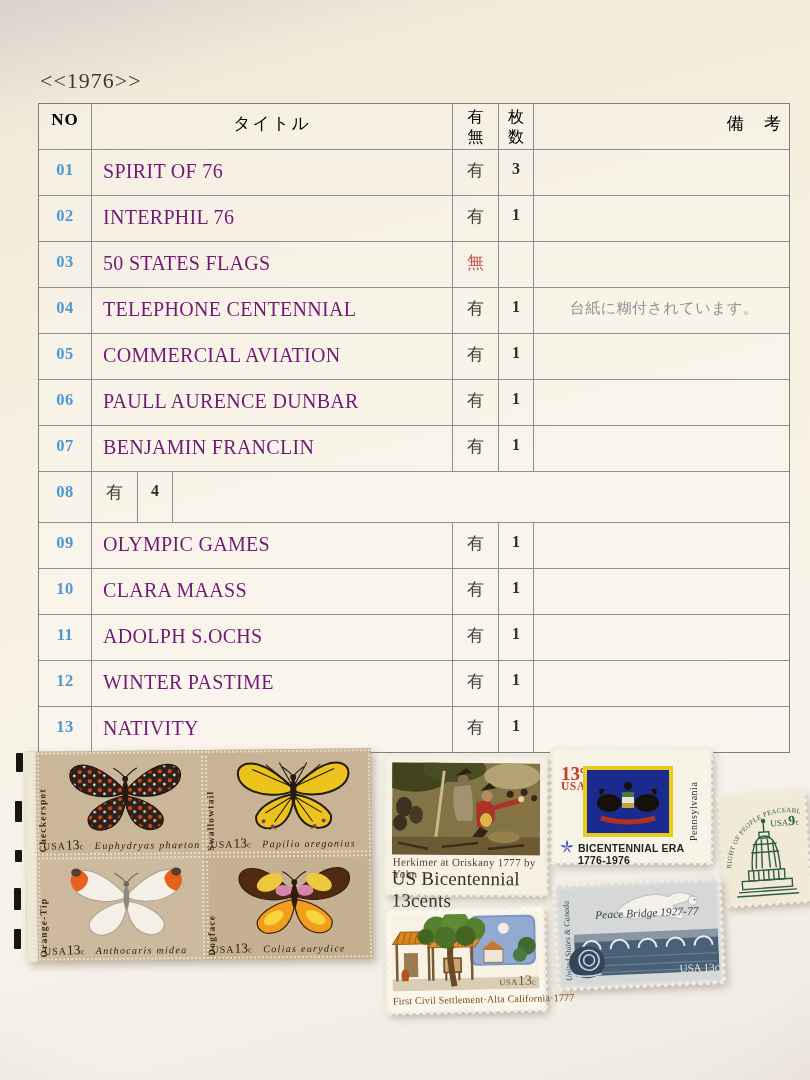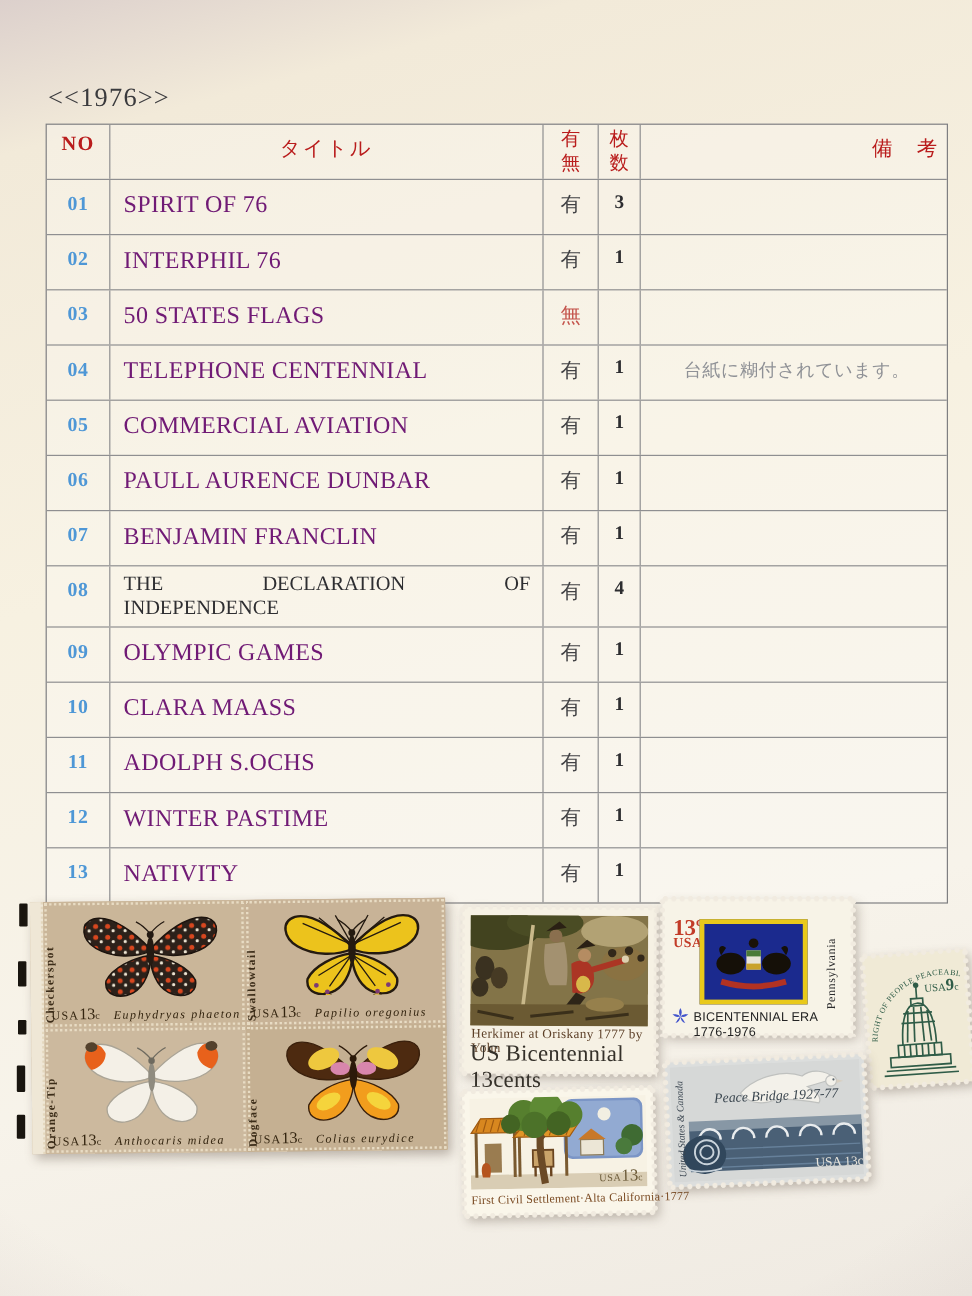--- a/index.html
+++ b/index.html
@@ -23,21 +23,21 @@
   .cell:first-child{border-left:none;}
   .c-no{width:52px;text-align:center;}
   .c-title{flex:1;}
   .c-have{width:46px;text-align:center;}
   .c-count{width:35px;text-align:center;}
   .c-remark{width:256px;}
   .hrow{height:45px;}
   .rrow{height:45px;}
   .rrow-tall{height:50px;}
 
-  .hdr{color:#b91c1c;font-size:17px;}
+  .hdr{color:#000000;font-size:17px;}
   .hdr.c-no{padding-top:6px;letter-spacing:1px;font-weight:bold;}
   .hdr.c-title{text-align:center;padding-top:8px;letter-spacing:2px;}
   .hdr-stack{display:flex;flex-direction:column;line-height:20px;padding-top:3px;font-size:16px;}
   .hdr.c-remark{text-align:right;padding-top:8px;letter-spacing:8px;}
 
   .no-cell{color:#4e97d6;font-weight:bold;font-size:16.5px;padding-top:10px;letter-spacing:0.5px;}
   .title-cell{font-size:20px;color:#701a75;padding:10px 4px 0 11px;letter-spacing:0.3px;white-space:nowrap;}
   .have-cell{font-size:17px;color:#414144;padding-top:9px;}
   .have-cell.neg{color:#c4534b;}
   .count-cell{font-size:16px;font-weight:bold;color:#2d2d30;padding-top:10px;}
@@ -80,21 +80,21 @@
 
   
   .st-penn{left:552px;top:749px;width:159px;height:114px;background:#f7f3e7;}
   .pn-val{position:absolute;left:9px;top:12px;color:#c23b28;font-weight:bold;font-size:19px;line-height:17px;}
   .pn-val .c{font-size:11px;vertical-align:super;}
   .pn-usa{position:absolute;left:9px;top:31px;color:#c23b28;font-weight:bold;font-size:11.5px;letter-spacing:0.5px;}
   .pn-flag{position:absolute;left:31px;top:17px;width:90px;height:71px;background:#1b2a8e;border:4px solid #e9c91a;box-sizing:border-box;}
   .pn-state{position:absolute;right:12px;top:18px;height:74px;writing-mode:vertical-rl;transform:rotate(180deg);
     font-size:10px;color:#2c2c2e;letter-spacing:0.5px;}
   .pn-logo{position:absolute;left:7px;top:90px;}
-  .pn-era{position:absolute;left:26px;top:93px;font-size:10.5px;font-weight:normal;color:#242424;
+  .pn-era{position:absolute;left:26px;top:93px;font-size:10.5px;font-weight:bold;color:#242424;
     font-family:"Liberation Sans","DejaVu Sans",sans-serif;letter-spacing:0.2px;}
 
   
   .st-capitol{left:722px;top:794px;width:86px;height:110px;background:#f0ead6;transform:rotate(-4deg);}
 
   
   .st-alta{left:386px;top:908px;width:159px;height:104px;background:#faf6ea;transform:rotate(-1.2deg);}
   .al-art{position:absolute;left:6px;top:6px;width:147px;height:76px;}
   .al-cap{position:absolute;left:6px;top:86px;font-size:10px;color:#7a4a22;letter-spacing:0.2px;white-space:nowrap;}
   .al-val{position:absolute;right:10px;top:64px;color:#6b5a38;}
@@ -170,28 +170,20 @@
   </div>
   <div class="trow rrow" data-interactable="false">
     <div class="cell c-no no-cell" data-interactable="false">07</div>
     <div class="cell c-title title-cell" data-interactable="false">BENJAMIN FRANCLIN</div>
     <div class="cell c-have have-cell" data-interactable="false">有</div>
     <div class="cell c-count count-cell" data-interactable="false">1</div>
     <div class="cell c-remark remark-cell" data-interactable="false"></div>
   </div>
   <div class="trow rrow-tall" data-interactable="false">
     <div class="cell c-no no-cell" data-interactable="false">08</div>
-    <div class="cell c-title title-just" data-interactable="false">
-      <span class="l1">
-        <span data-interactable="false">THE</span>
-        <span data-interactable="false">DECLARATION</span>
-        <span data-interactable="false">OF</span>
-      </span>
-      <span data-interactable="false">INDEPENDENCE</span>
-    </div>
     <div class="cell c-have have-cell" data-interactable="false">有</div>
     <div class="cell c-count count-cell" data-interactable="false">4</div>
     <div class="cell c-remark remark-cell" data-interactable="false"></div>
   </div>
   <div class="trow rrow" data-interactable="false">
     <div class="cell c-no no-cell" data-interactable="false">09</div>
     <div class="cell c-title title-cell" data-interactable="false">OLYMPIC GAMES</div>
     <div class="cell c-have have-cell" data-interactable="false">有</div>
     <div class="cell c-count count-cell" data-interactable="false">1</div>
     <div class="cell c-remark remark-cell" data-interactable="false"></div>

